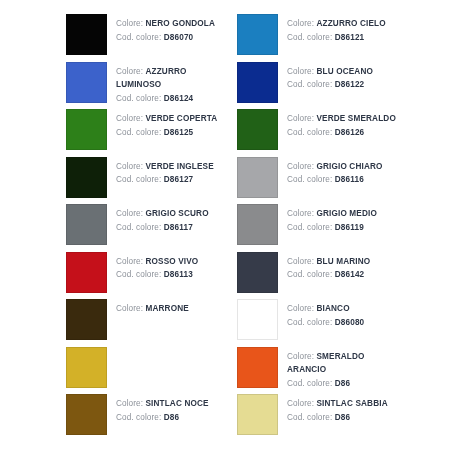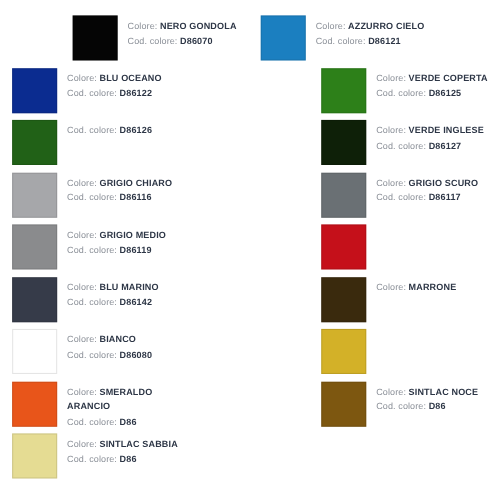--- a/index.html
+++ b/index.html
@@ -77,37 +77,45 @@
         <div class="line"><span class="lbl">Cod. colore:</span> <span class="val">D86070</span></div>
       </div>
     </div>
     <div class="swatch-row col-right">
       <div class="swatch-chip" style="background: rgb(27, 127, 192);"></div>
       <div class="swatch-text">
         <div class="line name-wrap"><span class="lbl">Colore:</span> <span class="val">AZZURRO CIELO</span></div>
         <div class="line"><span class="lbl">Cod. colore:</span> <span class="val">D86121</span></div>
       </div>
     </div>
+    <div class="swatch-row col-left">
+      <div class="swatch-chip" style="background: rgb(60, 98, 203);"></div>
+      <div class="swatch-text">
+        <div class="line name-wrap"><span class="lbl">Colore:</span> <span class="val">AZZURRO LUMINOSO</span></div>
+        <div class="line"><span class="lbl">Cod. colore:</span> <span class="val">D86124</span></div>
+      </div>
+    </div>
     <div class="swatch-row col-right">
       <div class="swatch-chip" style="background: rgb(11, 44, 144);"></div>
       <div class="swatch-text">
         <div class="line name-wrap"><span class="lbl">Colore:</span> <span class="val">BLU OCEANO</span></div>
         <div class="line"><span class="lbl">Cod. colore:</span> <span class="val">D86122</span></div>
       </div>
     </div>
     <div class="swatch-row col-left">
       <div class="swatch-chip" style="background: rgb(45, 128, 25);"></div>
       <div class="swatch-text">
         <div class="line name-wrap"><span class="lbl">Colore:</span> <span class="val">VERDE COPERTA</span></div>
         <div class="line"><span class="lbl">Cod. colore:</span> <span class="val">D86125</span></div>
       </div>
     </div>
     <div class="swatch-row col-right">
       <div class="swatch-chip" style="background: rgb(33, 97, 23);"></div>
       <div class="swatch-text">
+        <div class="line name-wrap"><span class="lbl">Colore:</span> <span class="val">VERDE SMERALDO</span></div>
         <div class="line"><span class="lbl">Cod. colore:</span> <span class="val">D86126</span></div>
       </div>
     </div>
     <div class="swatch-row col-left">
       <div class="swatch-chip" style="background: rgb(14, 32, 8);"></div>
       <div class="swatch-text">
         <div class="line name-wrap"><span class="lbl">Colore:</span> <span class="val">VERDE INGLESE</span></div>
         <div class="line"><span class="lbl">Cod. colore:</span> <span class="val">D86127</span></div>
       </div>
     </div>
@@ -127,20 +135,24 @@
     </div>
     <div class="swatch-row col-right">
       <div class="swatch-chip" style="background: rgb(138, 139, 141);"></div>
       <div class="swatch-text">
         <div class="line name-wrap"><span class="lbl">Colore:</span> <span class="val">GRIGIO MEDIO</span></div>
         <div class="line"><span class="lbl">Cod. colore:</span> <span class="val">D86119</span></div>
       </div>
     </div>
     <div class="swatch-row col-left">
       <div class="swatch-chip" style="background: rgb(197, 16, 26);"></div>
+      <div class="swatch-text">
+        <div class="line name-wrap"><span class="lbl">Colore:</span> <span class="val">ROSSO VIVO</span></div>
+        <div class="line"><span class="lbl">Cod. colore:</span> <span class="val">D86113</span></div>
+      </div>
     </div>
     <div class="swatch-row col-right">
       <div class="swatch-chip" style="background: rgb(54, 59, 73);"></div>
       <div class="swatch-text">
         <div class="line name-wrap"><span class="lbl">Colore:</span> <span class="val">BLU MARINO</span></div>
         <div class="line"><span class="lbl">Cod. colore:</span> <span class="val">D86142</span></div>
       </div>
     </div>
     <div class="swatch-row col-left">
       <div class="swatch-chip" style="background: rgb(58, 42, 13);"></div>

